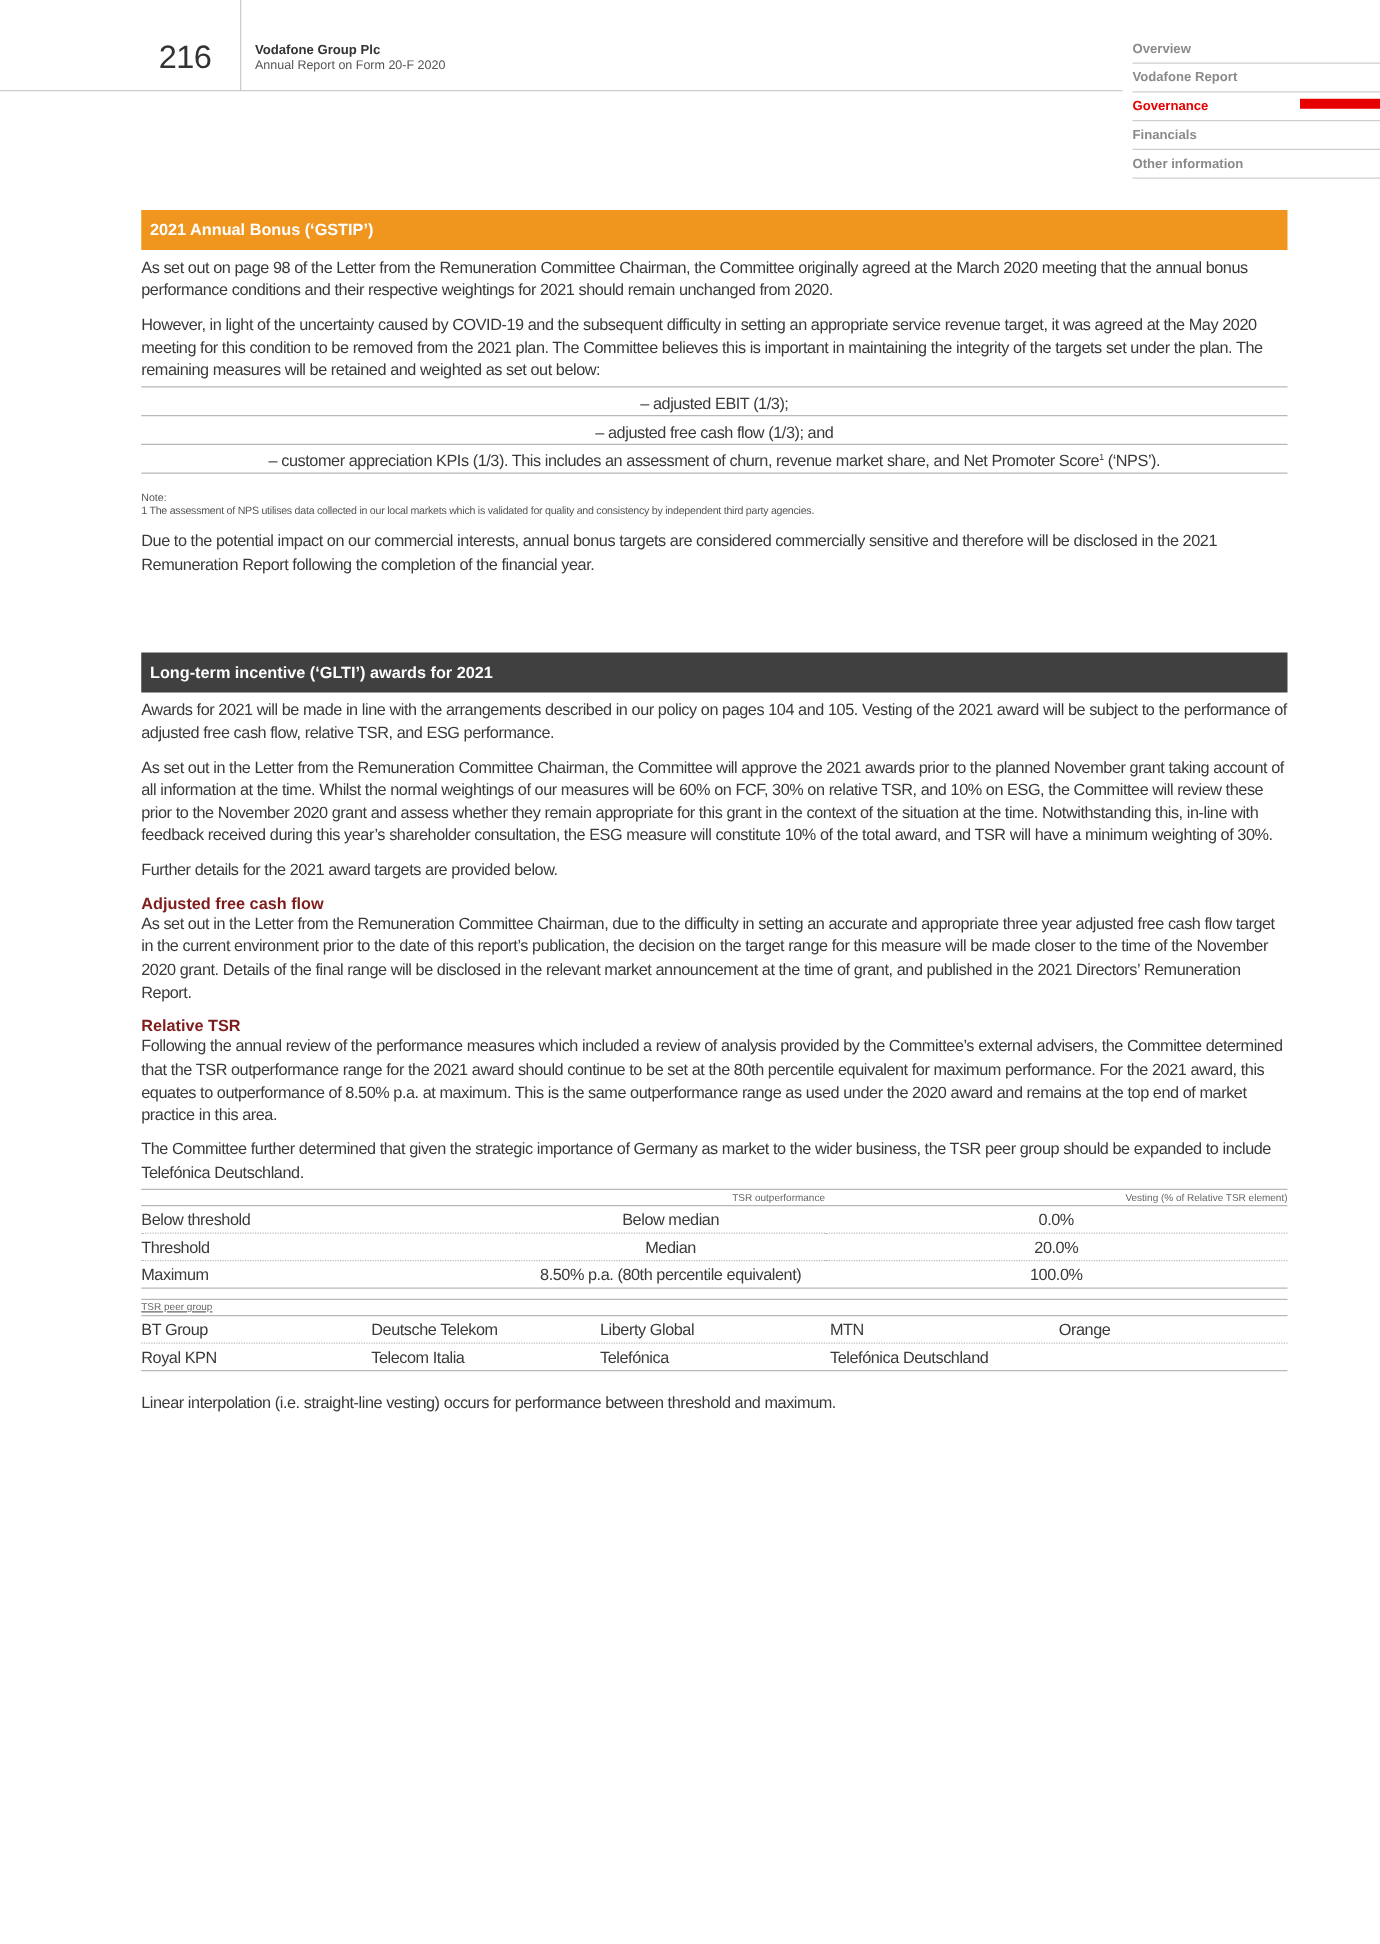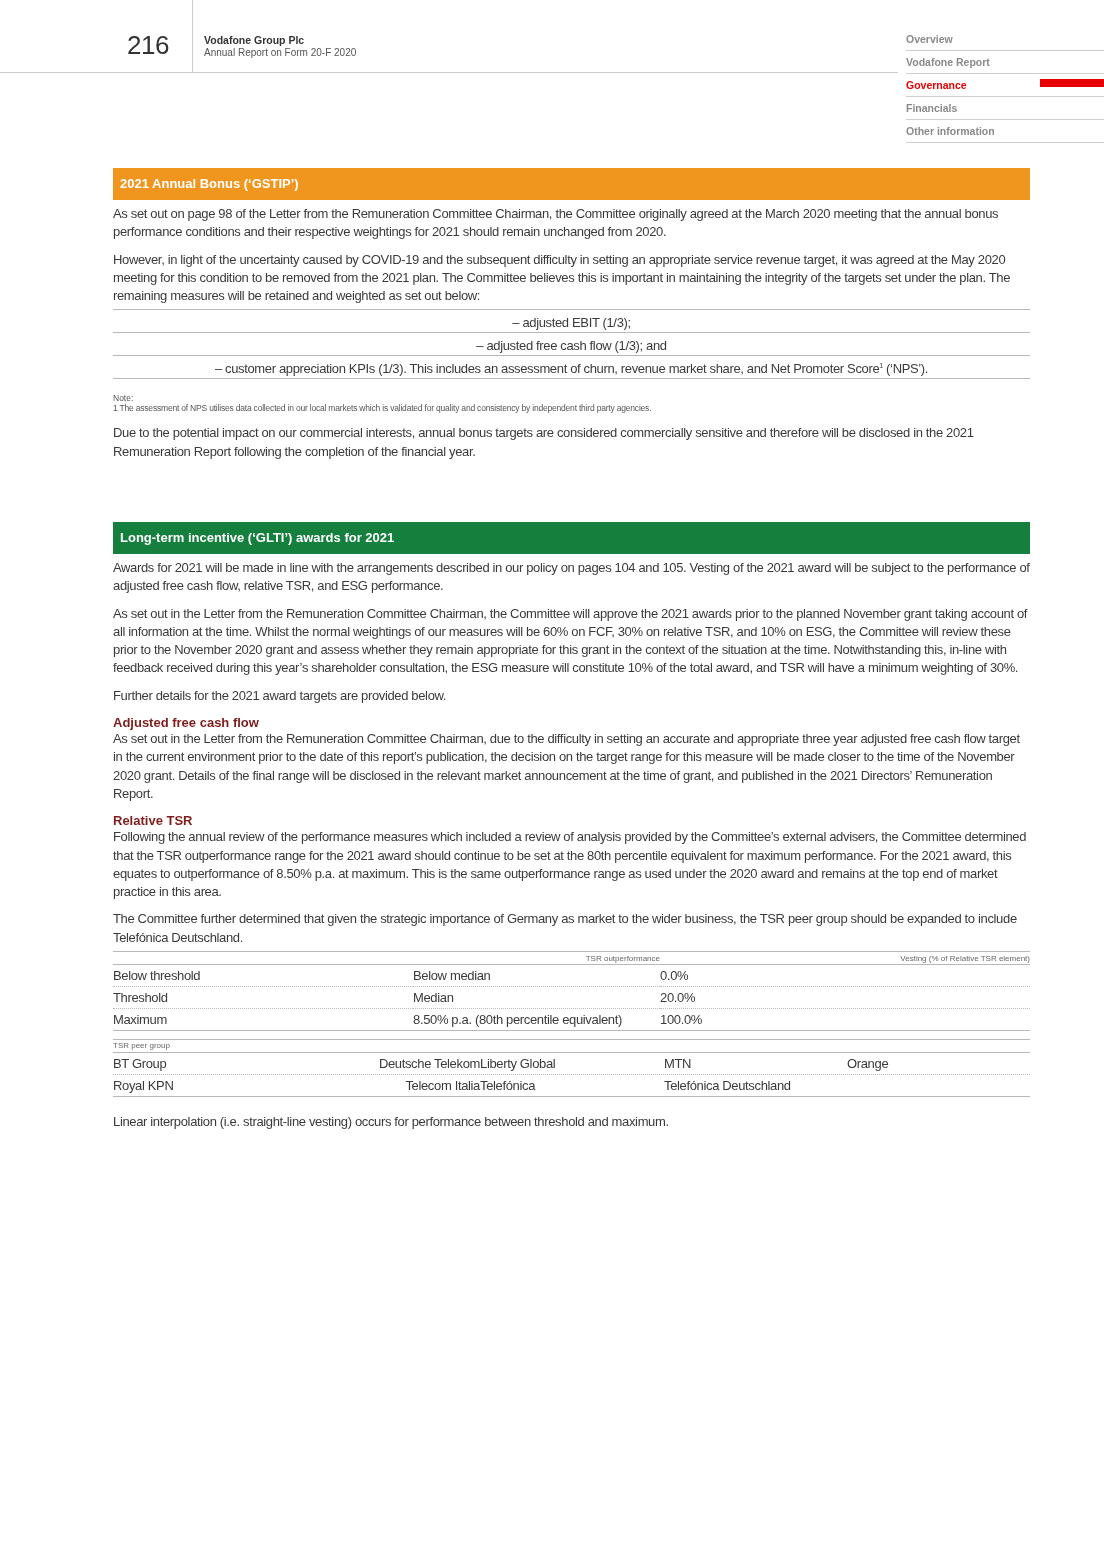--- a/index.html
+++ b/index.html
@@ -14,42 +14,42 @@
 
     .nav { position: absolute; left: 906px; top: 28px; width: 198px; }
     .nav-item { height: 23px; border-bottom: 1px solid #cfcfcf; font-size: 10.5px; font-weight: bold; color: #8a8a8a; padding-top: 5px; position: relative; }
     .nav-item.active { color: #e60000; }
     .nav-item.active .nav-bar { position: absolute; right: 0; top: 5px; width: 64px; height: 8px; background: #e60000; }
 
     .content { position: absolute; left: 113px; width: 917px; margin-top: 14px; }
 
     .section-bar { height: 32px; color: #fff; font-weight: bold; font-size: 13px; padding: 8px 0 0 7px; }
     .bar-orange { background: #f0961e; }
-    .bar-teal { background: #15803d; }
+    .bar-teal { background: #404040; }
 
     p.body { font-size: 13px; line-height: 18.3px; color: #3a3a3a; letter-spacing: -0.35px; }
     .bullets { border-top: 1px solid #b8b8b8; }
     .bullet { font-size: 13px; color: #3a3a3a; letter-spacing: -0.35px; height: 23px; padding-top: 5px; border-bottom: 1px solid #b8b8b8; }
     .note-lbl { font-size: 8.5px; color: #555; }
     .note-txt { font-size: 8.5px; color: #555; letter-spacing: -0.2px; }
     sup { font-size: 7px; }
 
     h3.sub { font-size: 13px; color: #7f1d1d; font-weight: bold; }
 
     table.tsr { width: 917px; border-collapse: collapse; }
     table.tsr th { font-size: 8px; font-weight: normal; color: #666; text-align: right; border-top: 1px solid #b8b8b8; border-bottom: 1px solid #b8b8b8; height: 13px; padding: 0; }
     table.tsr td { font-size: 13px; color: #3a3a3a; letter-spacing: -0.35px; height: 22px; border-bottom: 1px dotted #bdbdbd; padding: 0; }
     table.tsr tr.last td { border-bottom: 1px solid #b8b8b8; }
-    table.tsr td.r { text-align: left; }
+    table.tsr td.r { text-align: center; }
 
     .peer-lbl { font-size: 8px; color: #666; border-top: 1px solid #b8b8b8; border-bottom: 1px solid #b8b8b8; height: 14px; padding-top: 1px; }
     .peer-row { display: flex; height: 22px; font-size: 13px; color: #3a3a3a; letter-spacing: -0.35px; padding-top: 3px; border-bottom: 1px dotted #bdbdbd; }
     .peer-row.last { border-bottom: 1px solid #b8b8b8; }
     .peer-row span:nth-child(1) { width: 184px; }
-    .peer-row span:nth-child(2) { width: 183px; text-align: right; }
+    .peer-row span:nth-child(2) { width: 183px; }
     .peer-row span:nth-child(3) { width: 184px; }
     .peer-row span:nth-child(4) { width: 183px; }
     .peer-row span:nth-child(5) { width: 183px; }
   </style>
 </head>
 <body>
 
 <div class="hdr-divider"></div>
 <div class="page-num">216</div>
 <div class="hdr-company">Vodafone Group Plc</div>
@@ -111,21 +111,21 @@
         <td class="r">20.0%</td>
       </tr>
       <tr class="last">
         <td>Maximum</td>
         <td class="r">8.50% p.a. (80th percentile equivalent)</td>
         <td class="r">100.0%</td>
       </tr>
     </tbody>
   </table>
 
-  <div class="peer-lbl" style="margin-top:8px;">TSR peer group</div>
+  <div class="peer-lbl" style="margin-top:8px;text-decoration:underline;">TSR peer group</div>
   <div class="peer-row">
     <span>BT Group</span>
     <span>Deutsche Telekom</span>
     <span>Liberty Global</span>
     <span>MTN</span>
     <span>Orange</span>
   </div>
   <div class="peer-row last">
     <span>Royal KPN</span>
     <span>Telecom Italia</span>

